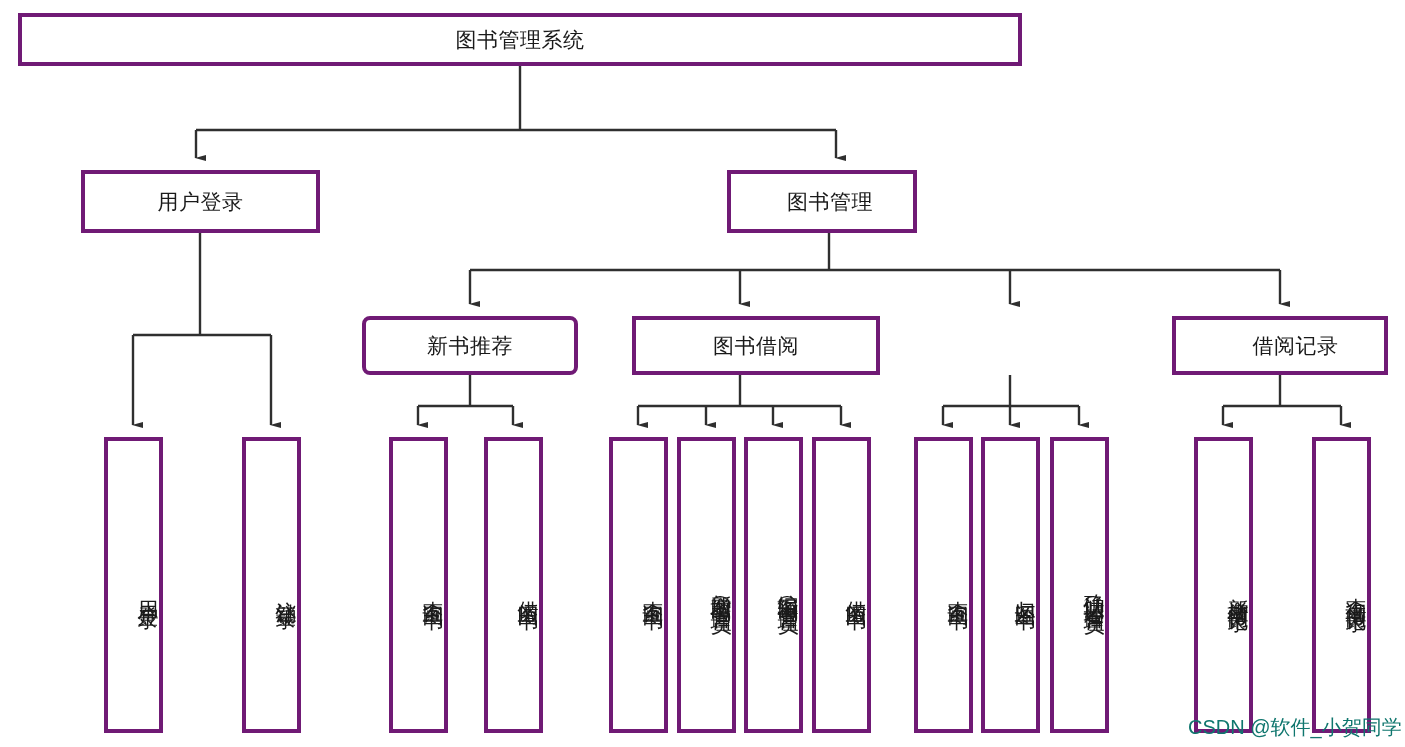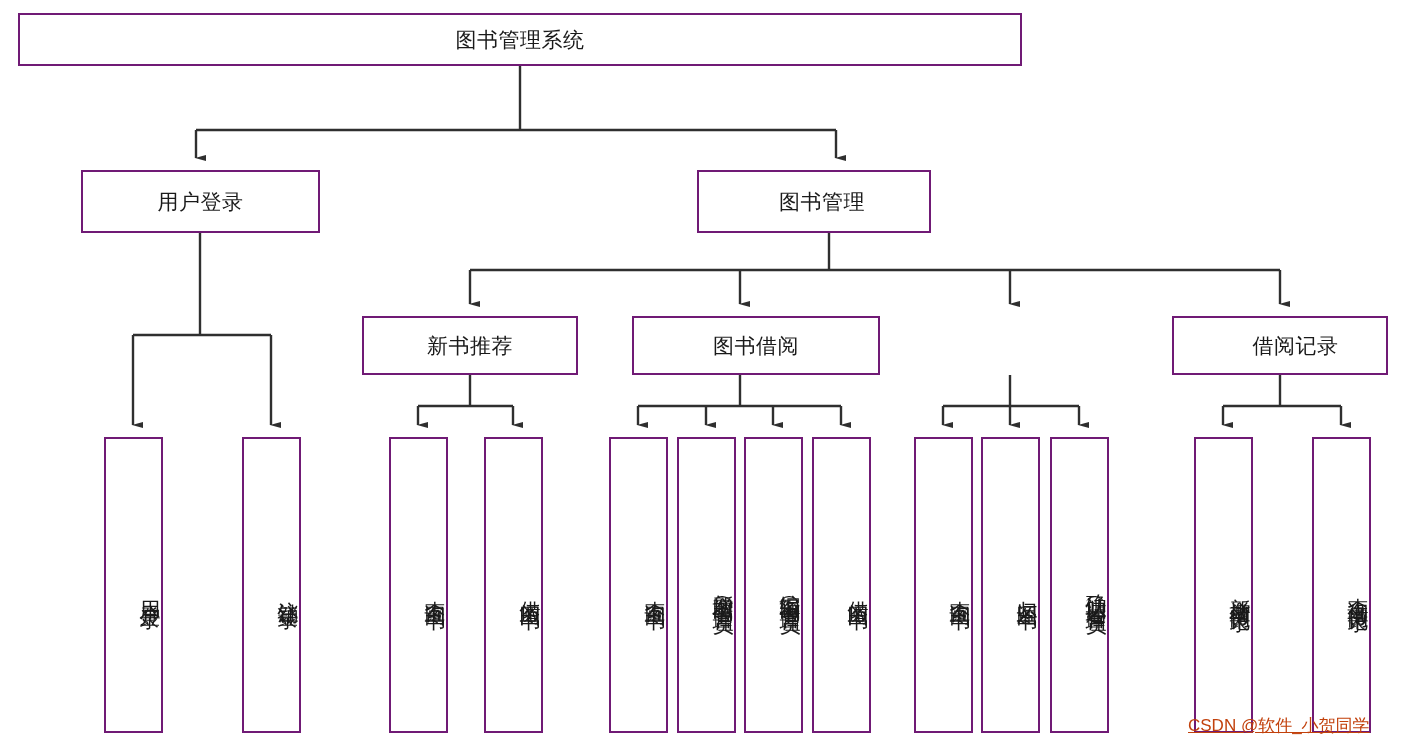--- a/index.html
+++ b/index.html
@@ -18,21 +18,21 @@
   }
   svg#connectors {
     position: absolute;
     left: 0; top: 0;
     width: 1405px;
     height: 747px;
     pointer-events: none;
   }
   .node {
     position: absolute;
-    border: 2px solid #701a75;
+    border: 4px solid #701a75;
     background: #ffffff;
     display: flex;
     align-items: center;
     justify-content: center;
     color: #1a1a1a;
     z-index: 3;
   }
   .node-h {
     font-size: 21px;
     letter-spacing: 0.5px;
@@ -55,25 +55,24 @@
   }
   .node-v .vtext {
     writing-mode: vertical-rl;
     text-orientation: upright;
     display: block;
   }
   .watermark {
     position: absolute;
     left: 1188px;
     top: 714px;
-    font-size: 17px;
-    color: #c2410c;
+    font-size: 20px;
+    color: #0f766e;
     white-space: nowrap;
     z-index: 5;
-    text-decoration: underline;
   }
 </style>
 </head>
 <body>
 
 <div id="diagram-root">
 
   <svg id="connectors" viewBox="0 0 1405 747">
     <defs>
       <marker id="arrow" markerWidth="10" markerHeight="12" refX="3" refY="10" orient="auto" markerUnits="userSpaceOnUse">
@@ -120,23 +119,23 @@
       <path d="M1280,375 L1280,406"></path>
       <path d="M1223,406 L1341,406"></path>
       <path d="M1223,406 L1223,425" marker-end="url(#arrow)"></path>
       <path d="M1341,406 L1341,425" marker-end="url(#arrow)"></path>
     </g>
   </svg>
 
   <div class="node node-h node-root" style="left:18px; top:13px; width:1004px; height:53px;">图书管理系统</div>
 
   <div class="node node-h" style="left:81px; top:170px; width:239px; height:63px;">用户登录</div>
-  <div class="node node-h" style="left:697px; top:170px; width:234px; height:63px;padding-left:16px;">图书管理</div>
+  <div class="node node-h" style="left:727px; top:170px; width:190px; height:63px;padding-left:16px;">图书管理</div>
 
-  <div class="node node-h" style="left:362px; top:316px; width:216px; height:59px;">新书推荐</div>
+  <div class="node node-h" style="left:362px; top:316px; width:216px; height:59px;border-radius:8px;">新书推荐</div>
   <div class="node node-h" style="left:632px; top:316px; width:248px; height:59px;">图书借阅</div>
   <div class="node node-h" style="left:1172px; top:316px; width:216px; height:59px;padding-left:31px;">借阅记录</div>
 
   <div class="node node-v" style="left:104px; top:437px; width:59px; height:296px;">
     <span class="vtext">用户登录</span>
   </div>
   <div class="node node-v" style="left:242px; top:437px; width:59px; height:296px;">
     <span class="vtext">注销登录</span>
   </div>
 

